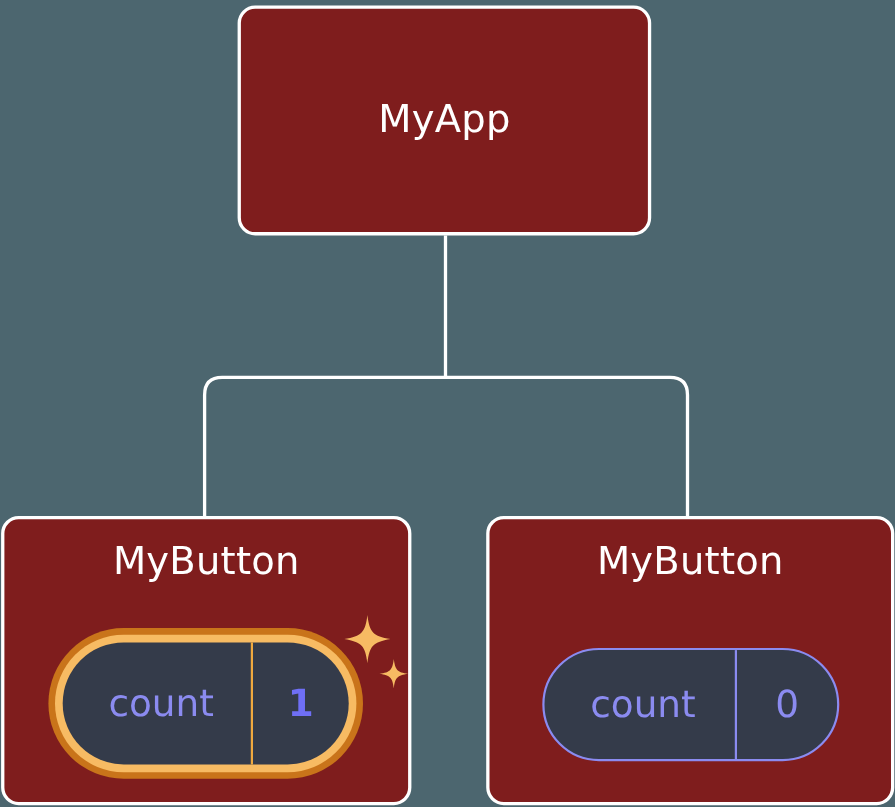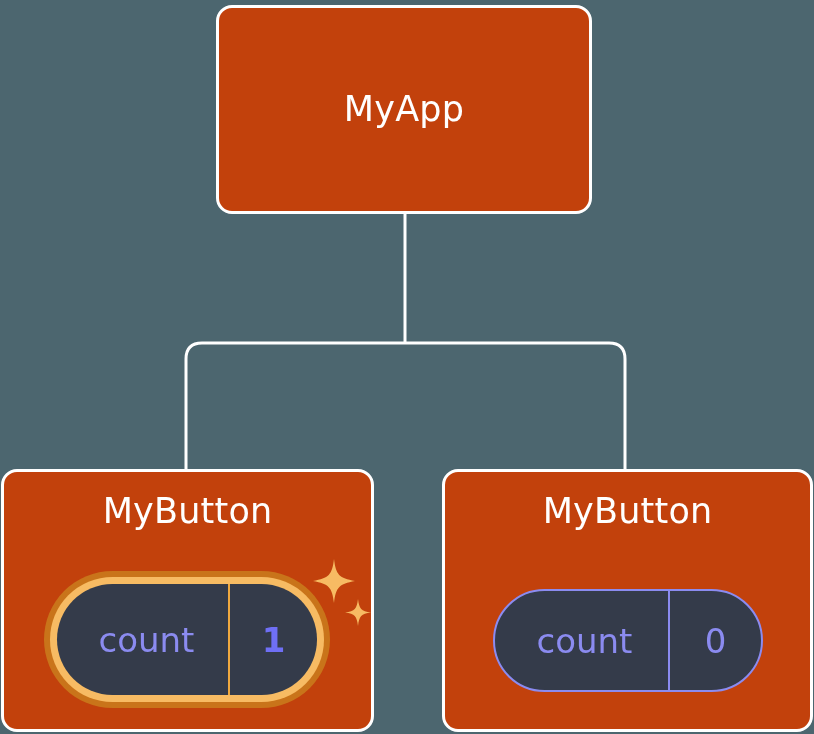--- a/index.html
+++ b/index.html
@@ -28,21 +28,21 @@
     top: 0;
     width: 814px;
     height: 734px;
     pointer-events: none;
   }
 
   
   .node {
     position: absolute;
     box-sizing: border-box;
-    background: #c2410c;
+    background: #7f1d1d;
     border: 3px solid #ffffff;
     border-radius: 16px;
     display: flex;
     flex-direction: column;
     align-items: center;
   }
   .node-root {
     left: 216px;
     top: 5px;
     width: 376px;

